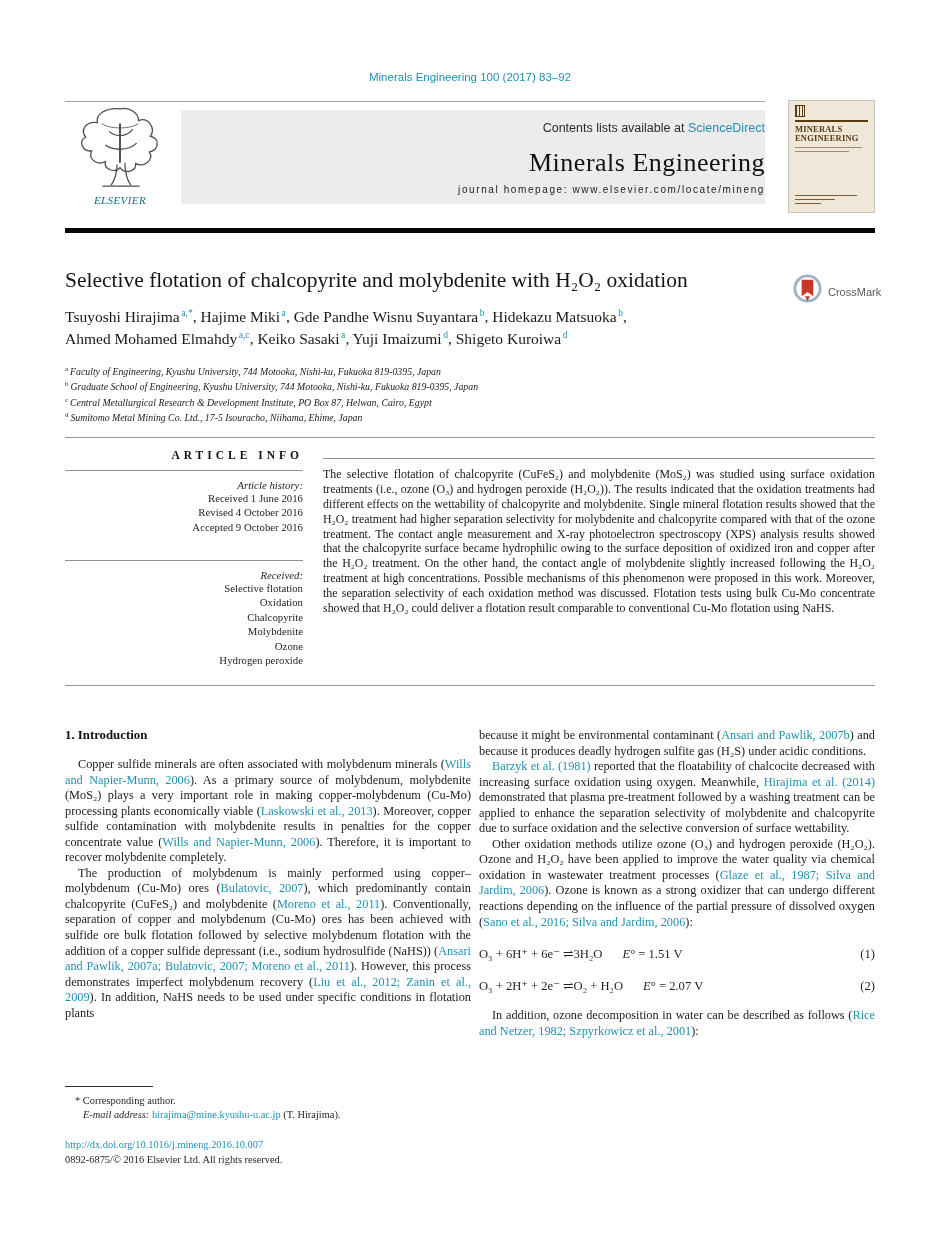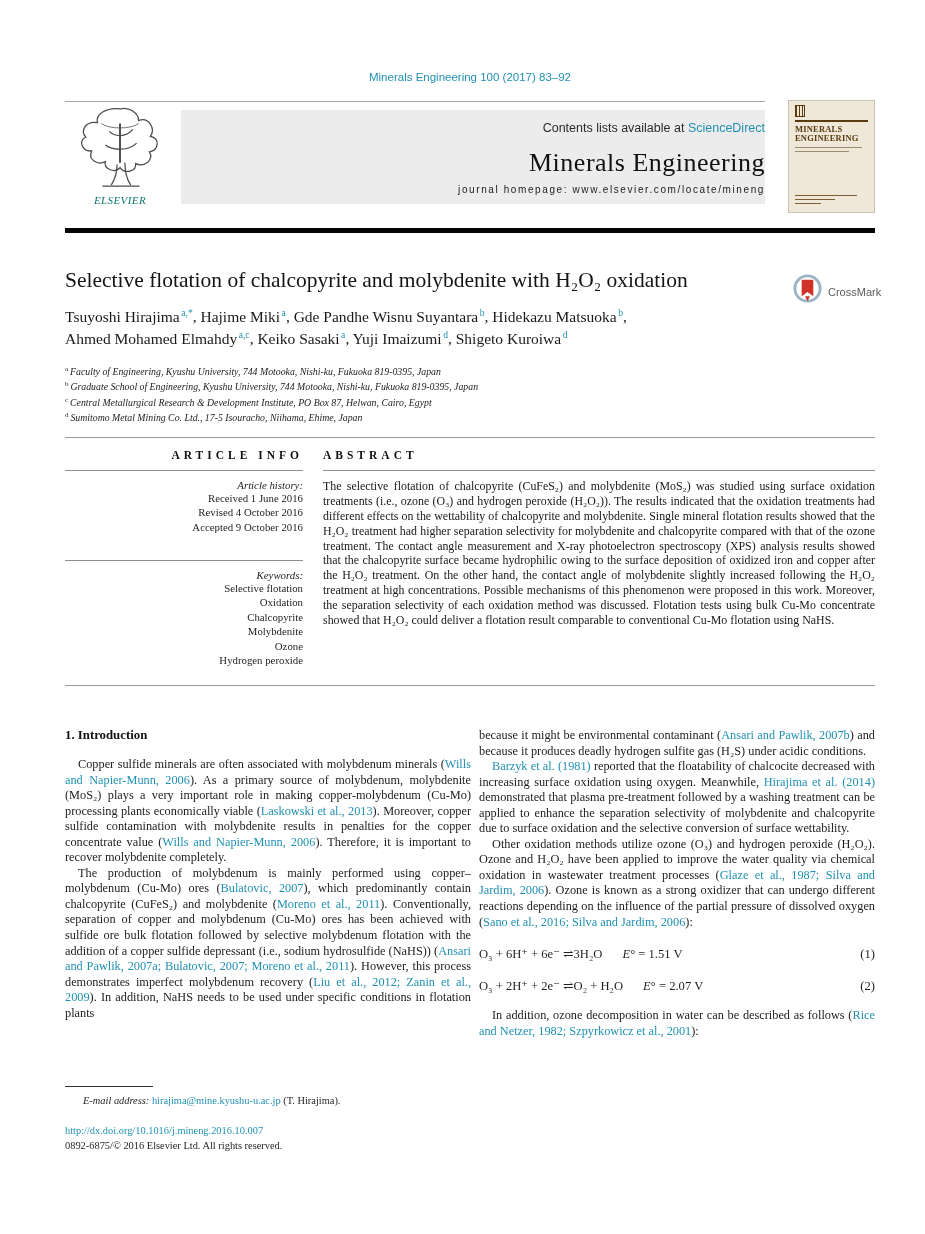--- a/index.html
+++ b/index.html
@@ -170,31 +170,30 @@
 <div class="abs rule rule-mid1"></div>
 
 <div class="abs info-col">
   <div class="block-heading">ARTICLE INFO</div>
   <div class="head-rule"></div>
   <div class="info-label">Article history:</div>
   <div class="info-line">Received 1 June 2016</div>
   <div class="info-line">Revised 4 October 2016</div>
   <div class="info-line">Accepted 9 October 2016</div>
   <div class="head-rule info-gap"></div>
-  <div class="info-label">Keywords:</div>
+  <div class="info-label">Received:</div>
   <div class="info-line">Selective flotation</div>
   <div class="info-line">Oxidation</div>
   <div class="info-line">Chalcopyrite</div>
   <div class="info-line">Molybdenite</div>
   <div class="info-line">Ozone</div>
   <div class="info-line">Hydrogen peroxide</div>
 </div>
 
 <div class="abs abs-col">
-  <div class="block-heading">ABSTRACT</div>
   <div class="head-rule"></div>
   <div class="abs-text">The selective flotation of chalcopyrite (CuFeS₂) and molybdenite (MoS₂) was studied using surface oxidation treatments (i.e., ozone (O₃) and hydrogen peroxide (H₂O₂)). The results indicated that the oxidation treatments had different effects on the wettability of chalcopyrite and molybdenite. Single mineral flotation results showed that the H₂O₂ treatment had higher separation selectivity for molybdenite and chalcopyrite compared with that of the ozone treatment. The contact angle measurement and X-ray photoelectron spectroscopy (XPS) analysis results showed that the chalcopyrite surface became hydrophilic owing to the surface deposition of oxidized iron and copper after the H₂O₂ treatment. On the other hand, the contact angle of molybdenite slightly increased following the H₂O₂ treatment at high concentrations. Possible mechanisms of this phenomenon were proposed in this work. Moreover, the separation selectivity of each oxidation method was discussed. Flotation tests using bulk Cu-Mo concentrate showed that H₂O₂ could deliver a flotation result comparable to conventional Cu-Mo flotation using NaHS.</div>
 </div>
 
 <div class="abs rule rule-mid2"></div>
 
 <div class="abs col-left">
   <h2 class="sec-heading">1. Introduction</h2>
   <p class="body-p"><span>Copper sulfide minerals are often associated with molybdenum minerals (</span><span class="link">Wills and Napier-Munn, 2006</span><span>). As a primary source of molybdenum, molybdenite (MoS₂) plays a very important role in making copper-molybdenum (Cu-Mo) processing plants economically viable (</span><span class="link">Laskowski et al., 2013</span><span>). Moreover, copper sulfide contamination with molybdenite results in penalties for the copper concentrate value (</span><span class="link">Wills and Napier-Munn, 2006</span><span>). Therefore, it is important to recover molybdenite completely.</span></p>
   <p class="body-p"><span>The production of molybdenum is mainly performed using copper–molybdenum (Cu-Mo) ores (</span><span class="link">Bulatovic, 2007</span><span>), which predominantly contain chalcopyrite (CuFeS₂) and molybdenite (</span><span class="link">Moreno et al., 2011</span><span>). Conventionally, separation of copper and molybdenum (Cu-Mo) ores has been achieved with sulfide ore bulk flotation followed by selective molybdenum flotation with the addition of a copper sulfide depressant (i.e., sodium hydrosulfide (NaHS)) (</span><span class="link">Ansari and Pawlik, 2007a; Bulatovic, 2007; Moreno et al., 2011</span><span>). However, this process demonstrates imperfect molybdenum recovery (</span><span class="link">Liu et al., 2012; Zanin et al., 2009</span><span>). In addition, NaHS needs to be used under specific conditions in flotation plants</span></p>
@@ -214,18 +213,19 @@
     <span class="eq-formula">O₃ + 2H⁺ + 2e⁻ ⇌O₂ + H₂O</span>
     <span class="eq-pot">E° = 2.07 V</span>
     <span class="eq-spacer"></span>
     <span class="eq-num">(2)</span>
   </div>
   <p class="body-p"><span>In addition, ozone decomposition in water can be described as follows (</span><span class="link">Rice and Netzer, 1982; Szpyrkowicz et al., 2001</span><span>):</span></p>
 </div>
 
 <div class="abs footnote">
   <div class="fn-rule"></div>
+  <div class="fn-corresponding">* Corresponding author.</div>
   <div class="fn-email">
     <span class="em-label">E-mail address: </span><span class="link">hirajima@mine.kyushu-u.ac.jp</span><span> (T. Hirajima).</span>
   </div>
   <div class="fn-doi link">http://dx.doi.org/10.1016/j.mineng.2016.10.007</div>
   <div class="fn-issn">0892-6875/© 2016 Elsevier Ltd. All rights reserved.</div>
 </div>
 
 </body></html>

